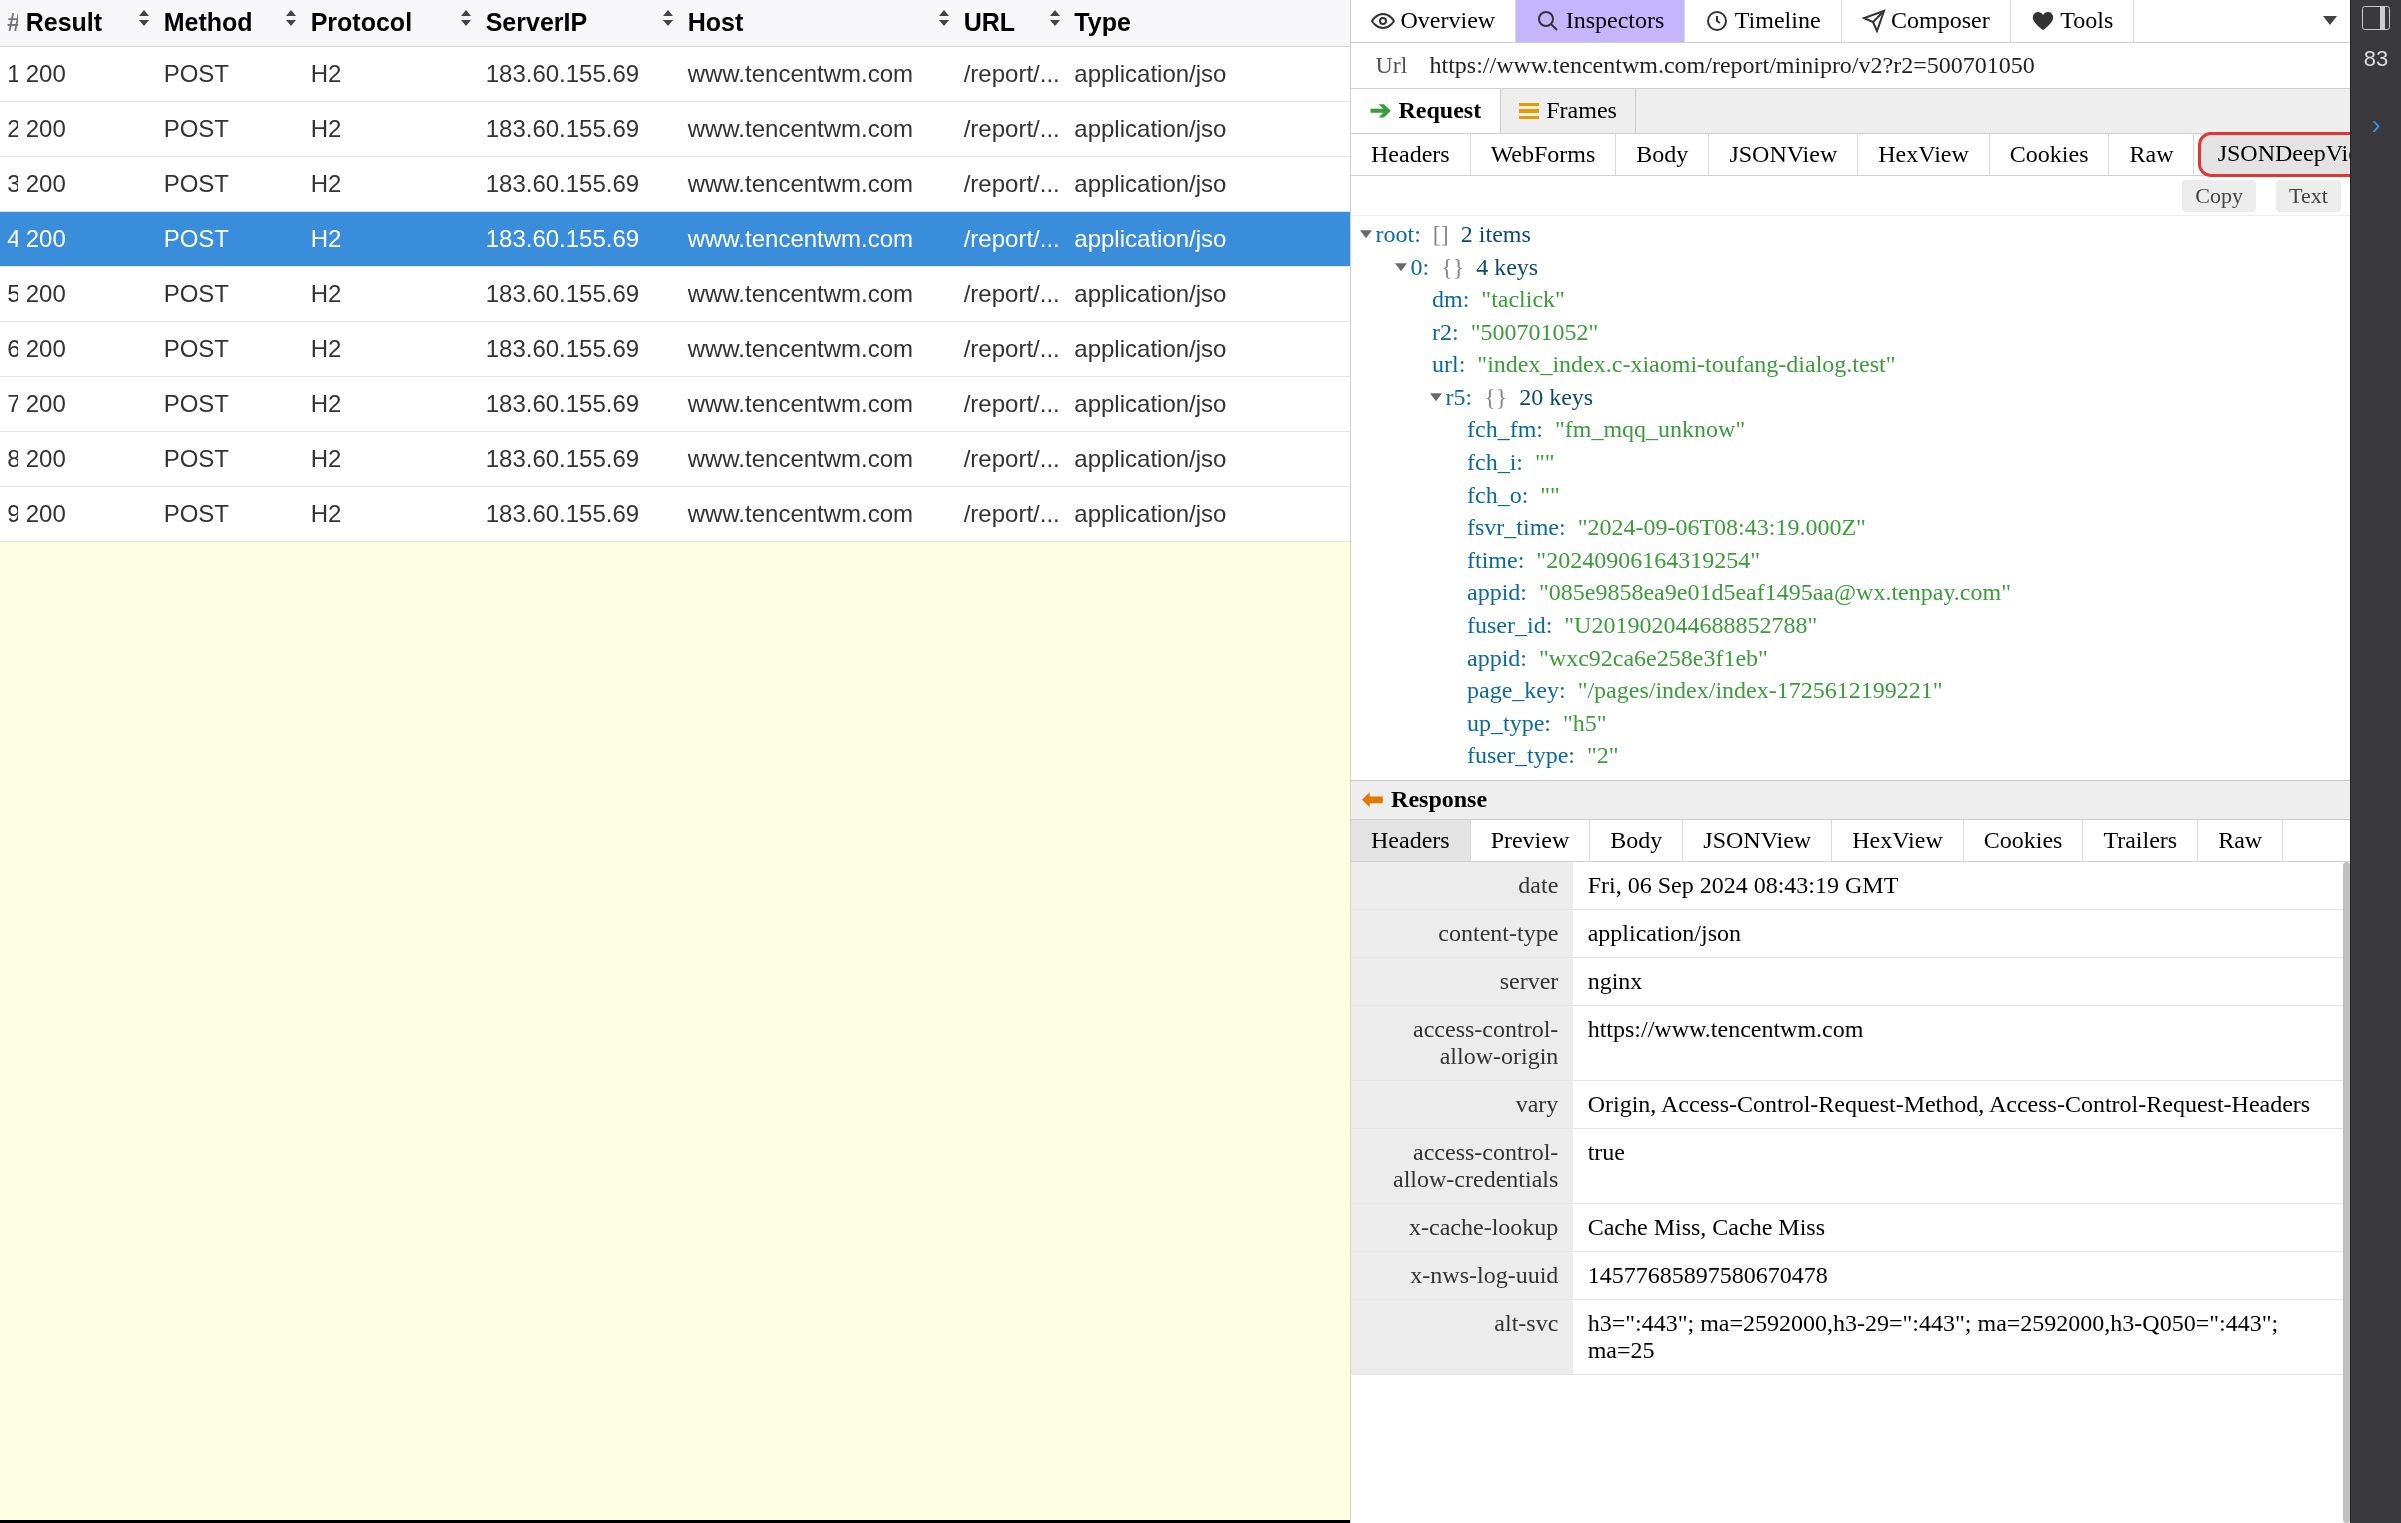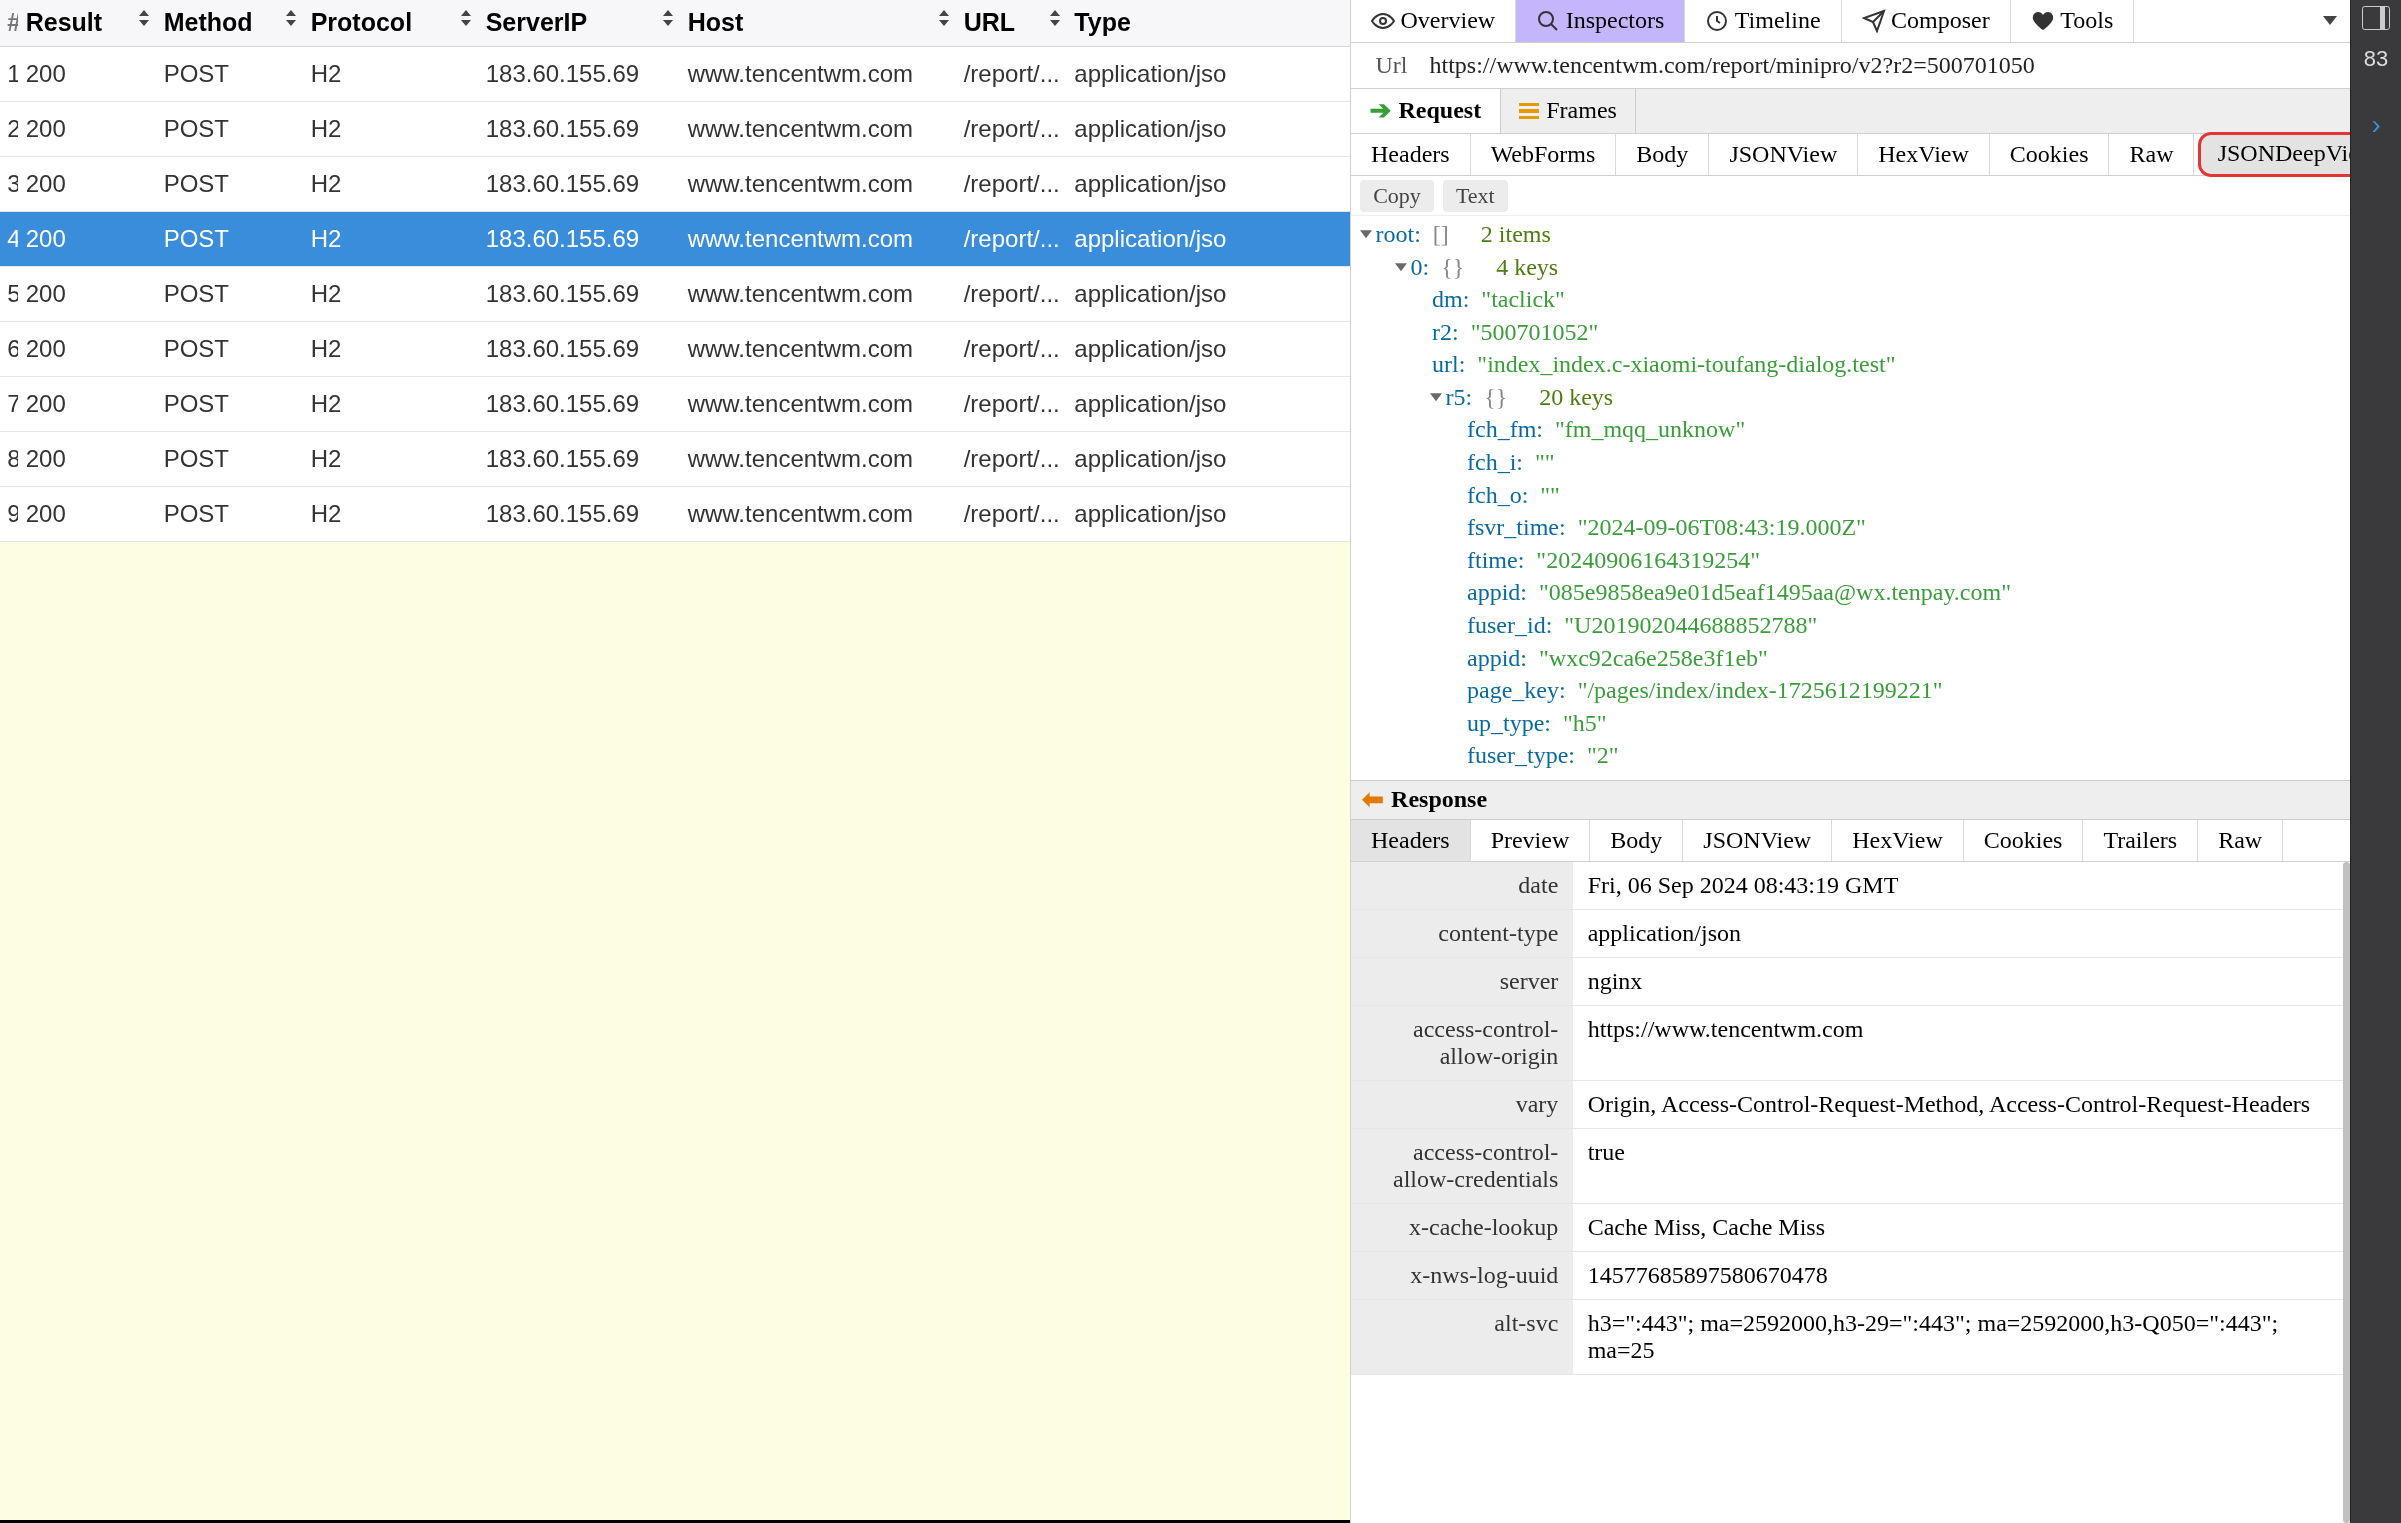--- a/index.html
+++ b/index.html
@@ -146,41 +146,41 @@
   .subtabs-row .sub.highlight {
     border:3.7px solid #e43535;
     border-radius:13px;
     background:#e3e3e3;
     font-weight:500;
     padding:5.5px 16.5px;
     margin:-1.8px 3.7px;
   }
 
   .mini-toolbar {
-    display:flex;justify-content:flex-start;gap:9px;
+    display:flex;justify-content:flex-end;gap:20px;
     padding:3.7px 9.2px;border-bottom:0.9px solid #eee;
   }
   .mini-btn {
     background:#ececec;padding:2.8px 13px;border-radius:3.7px;
     font-size:22px;cursor:pointer;color:#444;
   }
 
   
   .json-pane{
     flex:0 0 auto;
     padding:1.8px 11px 7.3px 11px;
     overflow:auto;
     font-size:24px;
     background:#fff;
   }
   .jline{ white-space:nowrap; padding:2.8px 0; }
   .tw{display:inline-block;width:0;height:0;border-top:6.4px solid transparent;border-bottom:6.4px solid transparent;border-left:8.3px solid #6a6a6a; margin-right:5.5px; transform: translateY(-1.8px);}
   .tw.open{ transform: rotate(90deg) translateX(-1.8px);}
   .jkey{color:#0a6aa0;}
-  .jmeta{color:#4d7c0f;margin-left:20px;}
+  .jmeta{color:#0c4a6e;}
   .jbr{color:#888;}
   .jval{color:#3a9d3a;}
   .ind1{padding-left:35px;}
   .ind2{padding-left:70px;}
   .ind3{padding-left:105px;}
 
   
   .resp-header-bar{
     display:flex;align-items:center;
     background:#eee;border-top:0.9px solid #ccc;border-bottom:0.9px solid #ccc;

